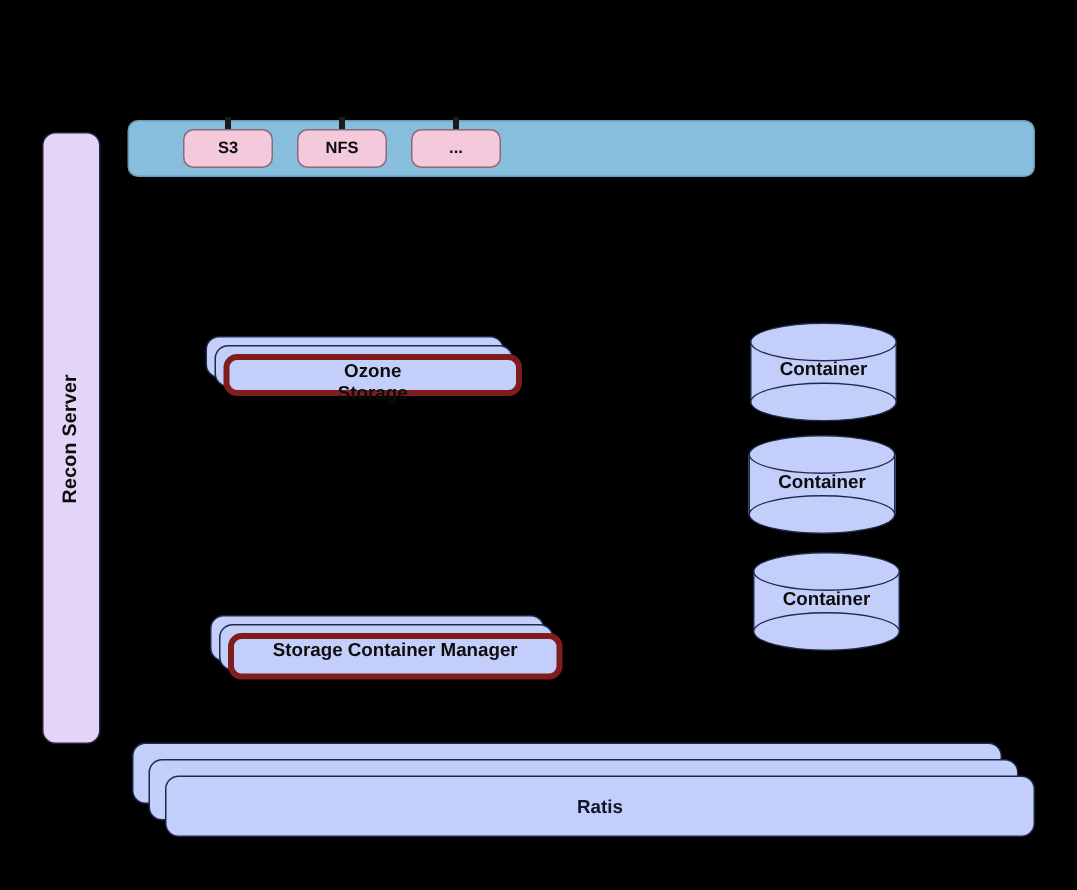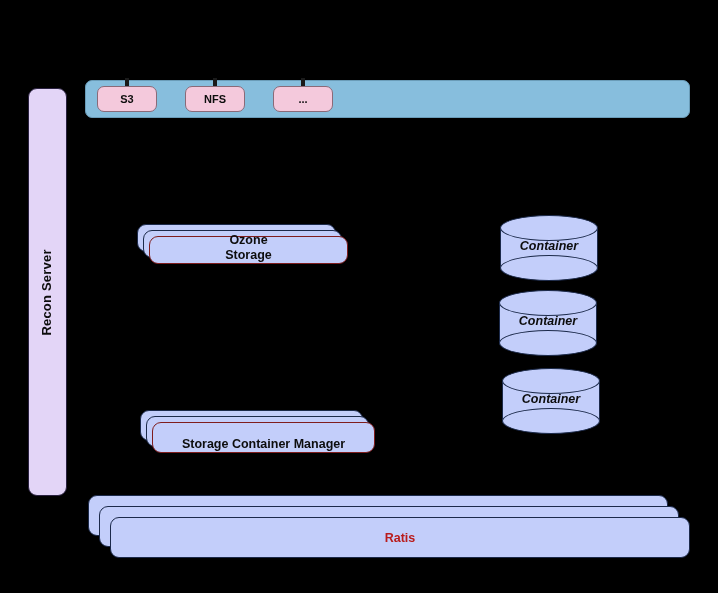--- a/index.html
+++ b/index.html
@@ -67,22 +67,22 @@
   #protocol-bar {
     left: 85px;
     top: 80px;
     width: 605px;
     height: 38px;
     background: #87bedd;
     border: 1px solid #6a9cb8;
     border-radius: 7px;
     justify-content: flex-start;
     align-items: center;
-    padding-left: 11px;
-    gap: 28px;
+    padding-left: 36px;
+    gap: 16px;
   }
   .pill {
     position: relative;
     box-sizing: border-box;
     width: 60px;
     height: 26px;
     background: #f4c9dc;
     border: 1px solid #8a6a78;
     border-radius: 7px;
     display: flex;
@@ -127,40 +127,39 @@
     height: 43px;
     margin-top: 36px;
   }
   .mgr-face {
     position: absolute;
     left: 12px;
     top: 12px;
     right: 0;
     bottom: 0;
     background: #c3cefa;
-    border: 1px solid #7f1d1d;
-    border-radius: 9px;
-    display: flex;
-    align-items: flex-end;
+    border: 4px solid #7f1d1d;
+    border-radius: 9px;
+    display: flex;
+    align-items: flex-start;
     justify-content: center;
     text-align: center;
     font-weight: bold;
     font-size: 12.5px;
     color: #0d0d0d;
     line-height: 1.2;
   }
   .mgr-l1 { left: 0;  top: 0;  right: 12px; bottom: 12px; }
   .mgr-l2 { left: 6px; top: 6px; right: 6px;  bottom: 6px; }
 
   
   .cylinder {
     position: absolute;
     width: 98px;
     height: 66px;
-    font-style: italic;
   }
   .cyl-body {
     position: absolute;
     left: 0;
     top: 13px;
     width: 100%;
     height: 40px;
     box-sizing: border-box;
     background: #c3cefa;
     border-left: 1px solid #1c2a4a;
@@ -208,21 +207,21 @@
     right: 0;
     bottom: 0;
     background: #c3cefa;
     border: 1px solid #1c2a4a;
     border-radius: 9px;
     display: flex;
     align-items: center;
     justify-content: center;
     font-weight: bold;
     font-size: 12.5px;
-    color: #b91c1c;
+    color: #0f172a;
     text-align: center;
   }
   .ratis-l1 { left: 0;   top: 0;   right: 22px; bottom: 22px; }
   .ratis-l2 { left: 11px; top: 11px; right: 11px; bottom: 11px; }
 </style>
 </head>
 <body>
 
 <div id="canvas">
 

